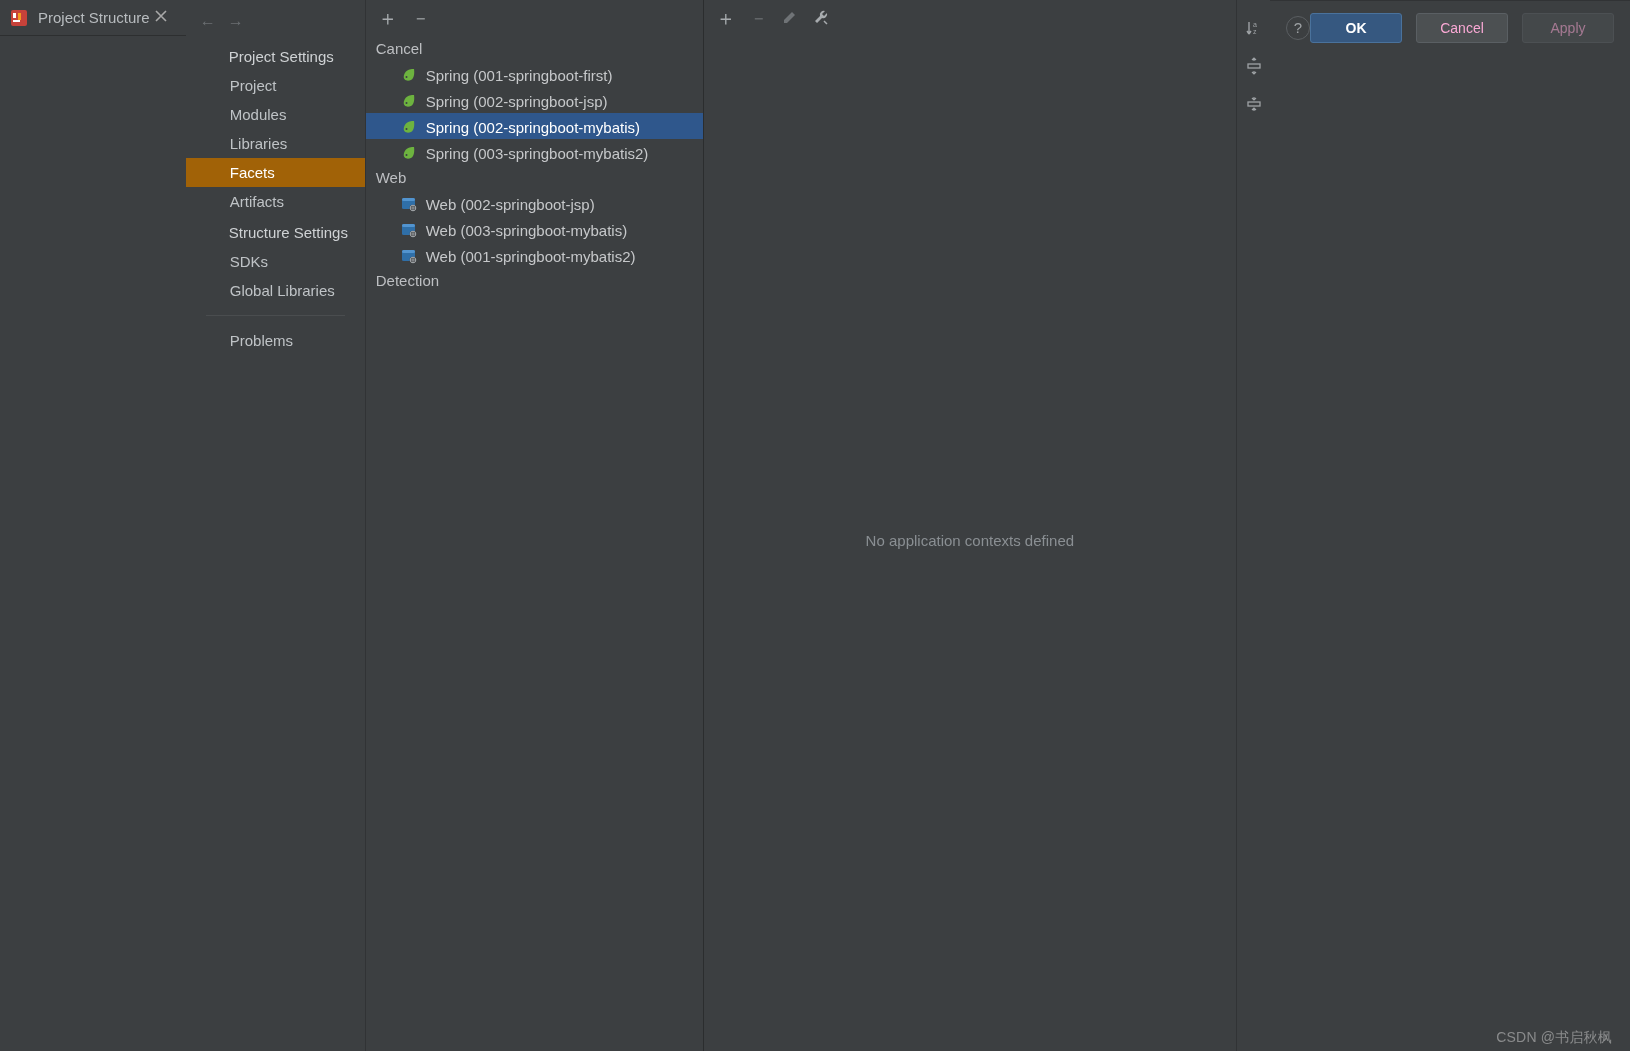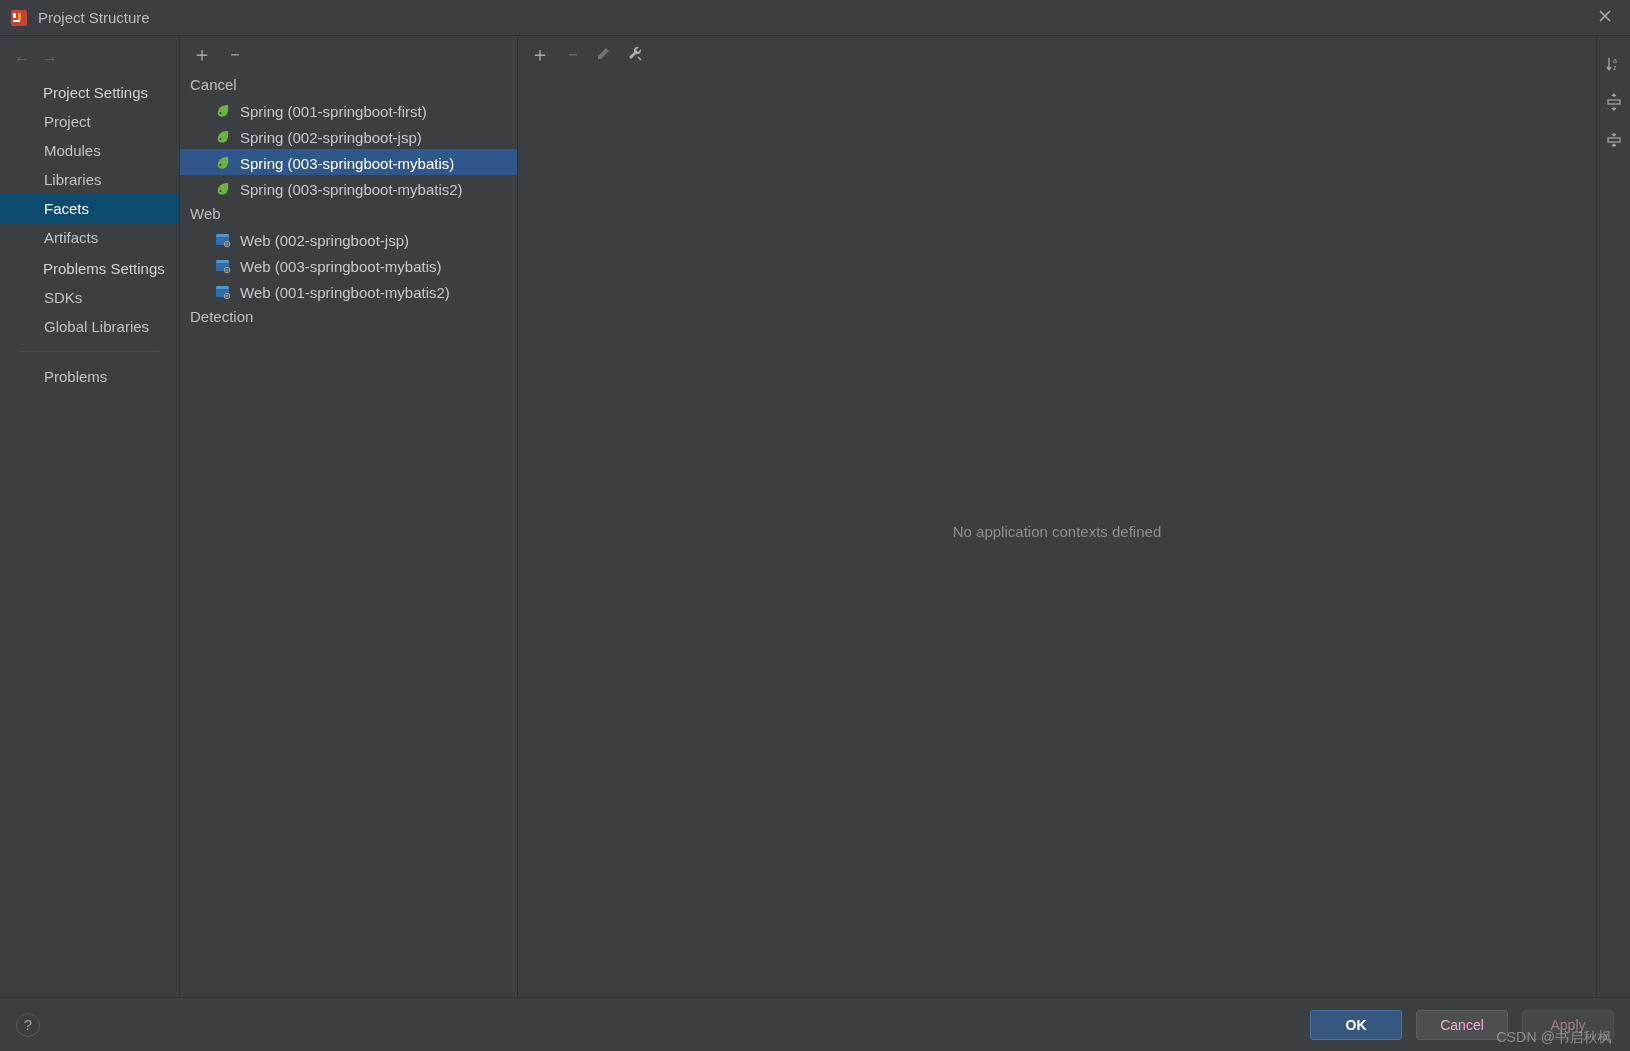--- a/index.html
+++ b/index.html
@@ -5,40 +5,40 @@
     * { box-sizing: border-box; margin: 0; padding: 0; }
     body {
       font-family: "Segoe UI", Arial, sans-serif;
       background: #3c3f41;
       color: #bbbbbb;
       width: 1630px;
       height: 1051px;
       overflow: hidden;
       font-size: 15px;
     }
-    .window-frame { display: flex; flex-direction: column; height: 100%; box-shadow: inset 0 1px 0 rgba(255,255,255,.04); }
+    .window-frame { display: flex; flex-direction: row; height: 100%; box-shadow: inset 0 1px 0 rgba(255,255,255,.04); }
     .titlebar {
       height: 36px; display: flex; align-items: center; justify-content: space-between;
       padding: 0 14px 0 10px; background: #3c3f41; border-bottom: 1px solid rgba(0,0,0,.25);
     }
     .titlebar-left { display: flex; align-items: center; gap: 10px; }
     .app-icon { width: 18px; height: 18px; display: inline-block; }
     .titlebar-title { color: #b8bcbf; font-size: 15px; }
     .close-x { color: #a9a9a9; font-size: 18px; padding: 4px; cursor: pointer; }
     .body { flex: 1; display: flex; min-height: 0; }
     
     .nav {
       width: 180px; background: #3c3f41; border-right: 1px solid #313335;
       display: flex; flex-direction: column; padding-top: 6px;
     }
     .nav-arrowbar { display: flex; gap: 12px; padding: 6px 14px 10px; }
     .nav-arrowbar span { color: #6b6f72; font-size: 16px; cursor: default; }
     .nav-head { color: #cfd2d4; padding: 8px 14px 6px; font-size: 15px; margin-left: 29px; }
     .nav-item { padding: 6px 14px 6px 44px; color: #bfc3c6; cursor: pointer; }
-    .nav-item.selected { background: #0c4a6e; color: #ffffff; }
+    .nav-item.selected { background: #a16207; color: #ffffff; }
     .nav-sep { height: 1px; background: #4a4d4f; margin: 10px 20px; }
     
     .middle { width: 338px; background: #3c3f41; border-right: 1px solid #2b2d2e; display: flex; flex-direction: column; }
     .mid-toolbar { height: 30px; display: flex; align-items: center; gap: 14px; padding: 6px 12px 0; }
     .tb-icon { color: #a7abae; font-size: 20px; line-height: 1; cursor: pointer; }
     .tb-icon.small { font-size: 18px; }
     .tree { flex: 1; overflow: auto; padding-top: 6px; }
     .tree-head { padding: 4px 10px 4px 10px; color: #bdbfc2; }
     .tree-row { display: flex; align-items: flex-end; gap: 8px; padding: 3px 10px 3px 34px; color: #c6c8ca; cursor: pointer; min-height: 26px; }
     .tree-row.selected { background: #2F578C; color: #ffffff; }
@@ -91,21 +91,21 @@
       <div class="nav-arrowbar">
         <span>←</span>
         <span>→</span>
       </div>
       <div class="nav-head">Project Settings</div>
       <div class="nav-item">Project</div>
       <div class="nav-item">Modules</div>
       <div class="nav-item">Libraries</div>
       <div class="nav-item selected">Facets</div>
       <div class="nav-item">Artifacts</div>
-      <div class="nav-head">Problems Settings</div>
+      <div class="nav-head">Structure Settings</div>
       <div class="nav-item">SDKs</div>
       <div class="nav-item">Global Libraries</div>
       <div class="nav-sep"></div>
       <div class="nav-item">Problems</div>
     </div>
 
     <div class="middle">
       <div class="mid-toolbar">
         <span class="tb-icon">＋</span>
         <span class="tb-icon small">－</span>
@@ -130,21 +130,21 @@
             </span>
             <span>Spring (002-springboot-jsp)</span>
           </div>
           <div class="tree-row selected">
             <span class="row-icon">
               <svg width="16" height="16" viewBox="0 0 16 16">
                 <path d="M13 2 C13 2 5 1 3 8 C1 15 10 15 12 11 C14 7 13 2 13 2 Z" fill="#6db33f"></path>
                 <circle cx="5.5" cy="10" r="1" fill="#3c3f41"></circle>
               </svg>
             </span>
-            <span>Spring (003-springboot-mybatis)</span>
+            <span>Spring (002-springboot-mybatis)</span>
           </div>
           <div class="tree-row">
             <span class="row-icon">
               <svg width="16" height="16" viewBox="0 0 16 16">
                 <path d="M13 2 C13 2 5 1 3 8 C1 15 10 15 12 11 C14 7 13 2 13 2 Z" fill="#6db33f"></path>
                 <circle cx="5.5" cy="10" r="1" fill="#3c3f41"></circle>
               </svg>
             </span>
             <span>Spring (003-springboot-mybatis2)</span>
           </div>

